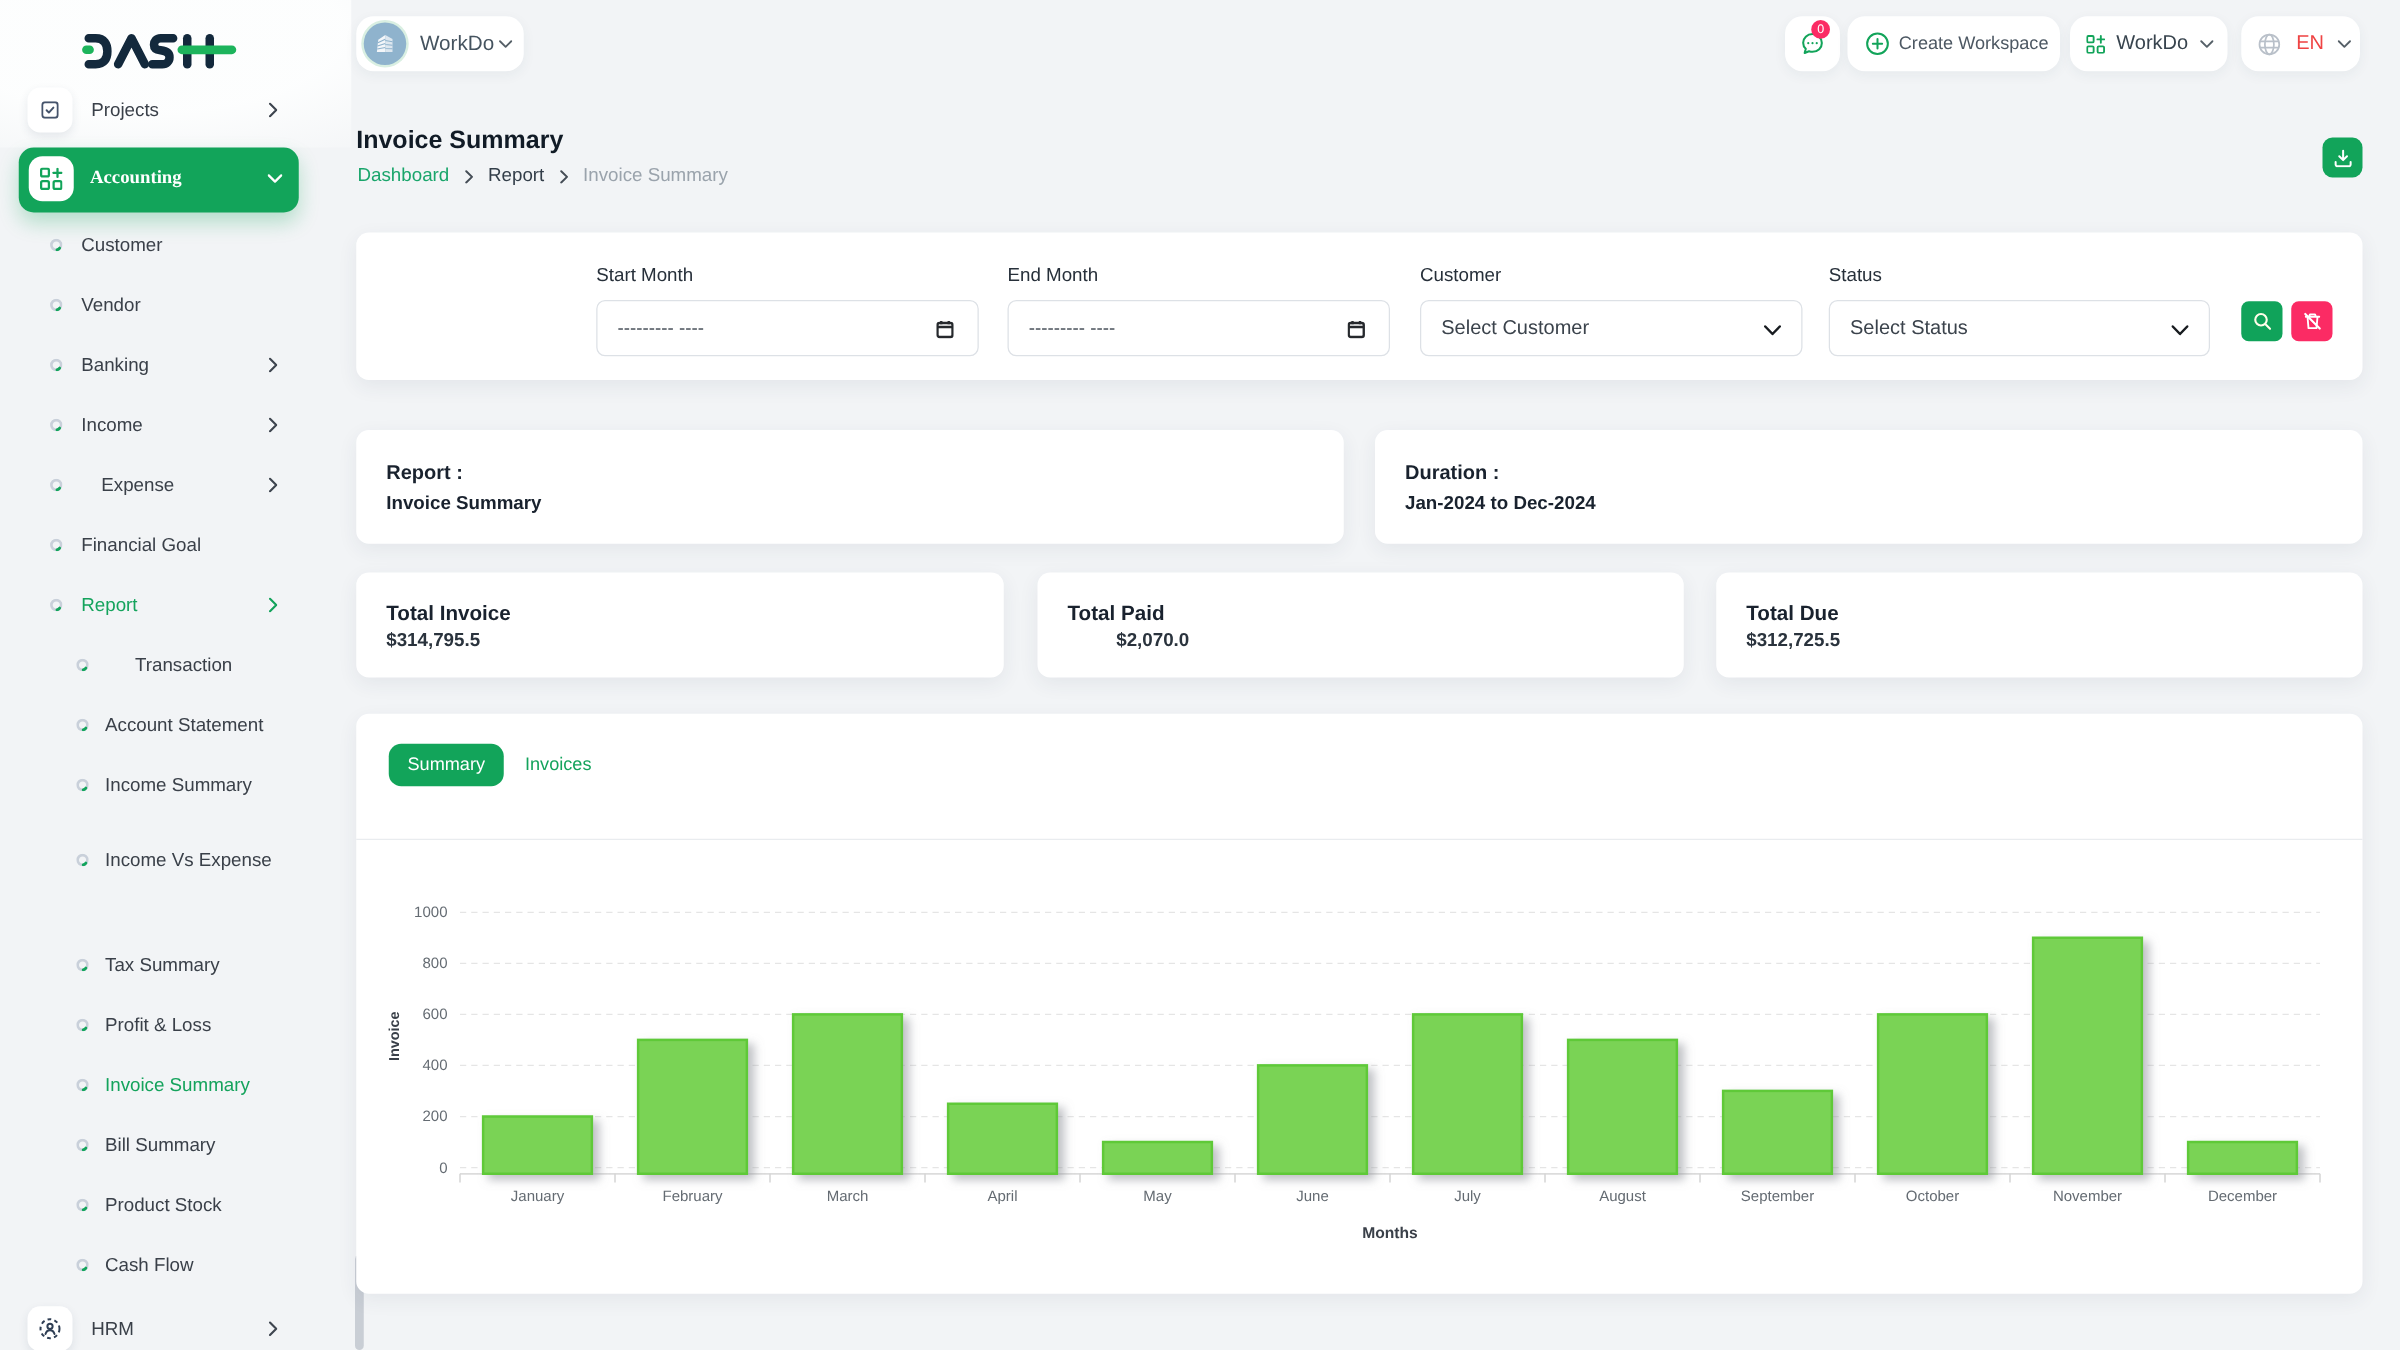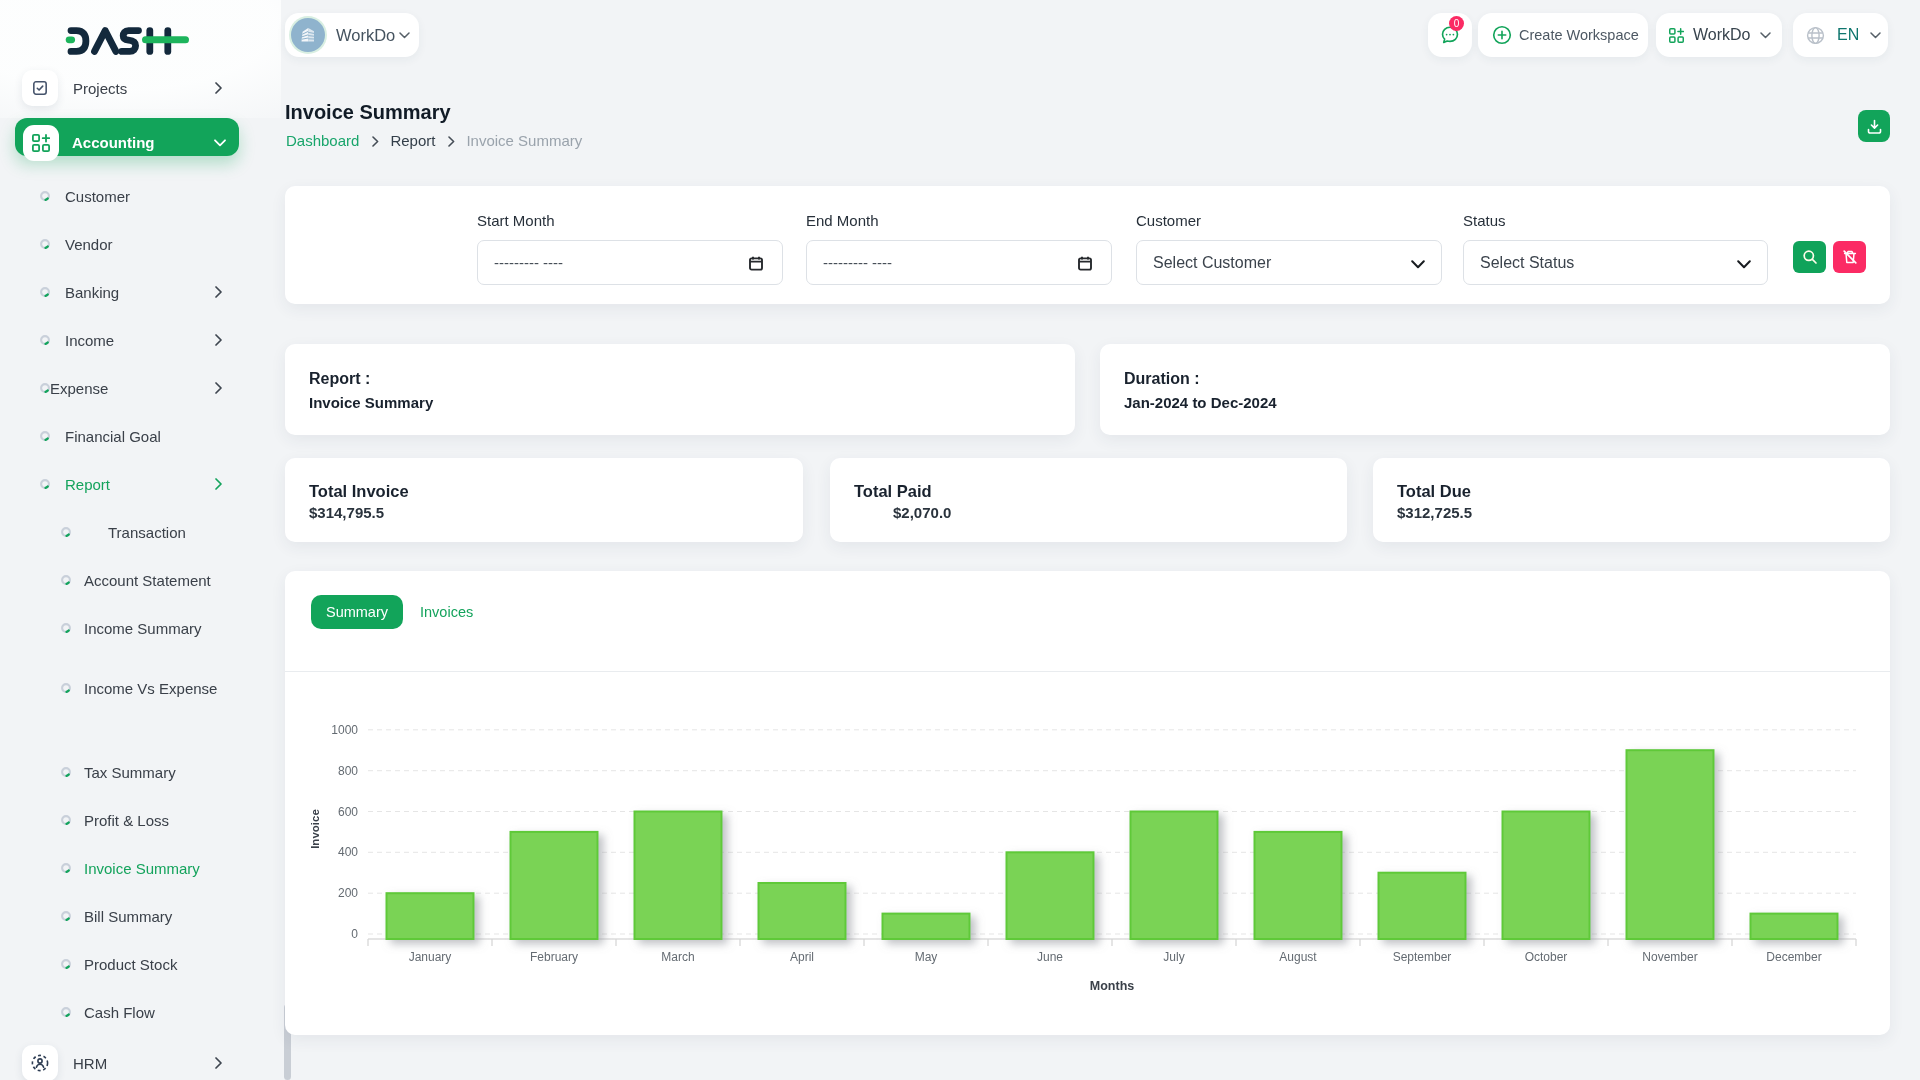--- a/index.html
+++ b/index.html
@@ -72,21 +72,21 @@
           <rect x="1" y="1" width="15" height="15" rx="2.6" fill="none" stroke="#45536b" stroke-width="1.9"></rect>
           <path d="M5.2 8.8 l2.2 2.2 4.4-4.8" fill="none" stroke="#45536b" stroke-width="1.9" stroke-linecap="round" stroke-linejoin="round"></path>
         </svg>
     </span>
     <span class="txt" style="margin-left:73px;">Projects</span>
     <svg class="chev" width="7" height="12" viewBox="0 0 7 12">
         <use href="#chevr"></use>
       </svg>
   </div>
 
-  <div class="abs" style="left:15px;top:118px;width:224px;height:38px;background:#12a45a;border-radius:12px;box-shadow:0 8px 16px rgba(18,164,90,.28);">
+  <div class="abs" style="left:15px;top:118px;width:224px;height:52px;background:#12a45a;border-radius:12px;box-shadow:0 8px 16px rgba(18,164,90,.28);font-family:Liberation Serif, serif;">
     <span style="position:absolute;left:8px;top:7px;width:36px;height:36px;background:#fff;border-radius:11px;display:flex;align-items:center;justify-content:center;">
       <svg width="18" height="18" viewBox="0 0 18 18" stroke="#12a45a">
           <use href="#gridplus"></use>
         </svg>
     </span>
     <span style="position:absolute;left:57px;top:16px;font-size:15px;font-weight:bold;color:#fff;">Accounting</span>
     <svg style="position:absolute;left:199px;top:21px;" width="12" height="8" viewBox="0 0 12 8">
         <path d="M1 1.3 L6 6.3 L11 1.3" fill="none" stroke="#fff" stroke-width="1.8" stroke-linecap="round" stroke-linejoin="round"></path>
       </svg>
   </div>
@@ -118,21 +118,21 @@
       </svg>
       <span class="txt" style="margin-left:65px;">Income</span>
       <svg class="chev" width="7" height="12" viewBox="0 0 7 12">
         <use href="#chevr"></use>
       </svg>
     </div>
   <div class="mi" style="top:364px;">
       <svg class="ring" style="left:40px;" viewBox="0 0 10 10">
         <use href="#ringg"></use>
       </svg>
-      <span class="txt" style="margin-left:50px;">Expense</span>
+      <span class="txt" style="margin-left:81px;">Expense</span>
       <svg class="chev" width="7" height="12" viewBox="0 0 7 12">
         <use href="#chevr"></use>
       </svg>
     </div>
   <div class="mi" style="top:412px;">
       <svg class="ring" style="left:40px;" viewBox="0 0 10 10">
         <use href="#ringg"></use>
       </svg>
       <span class="txt" style="margin-left:65px;">Financial Goal</span>
     </div>
@@ -269,21 +269,21 @@
       <path d="M1 1 L5.5 5.5 L10 1" fill="none" stroke="#566068" stroke-width="1.5" stroke-linecap="round" stroke-linejoin="round"></path>
     </svg>
 </div>
 
 <div class="hbtn" style="left:1793px;width:95px;padding-left:13px;">
   <svg width="19" height="19" viewBox="0 0 19 19" fill="none" stroke="#b9c0c9" stroke-width="1.4">
     <circle cx="9.5" cy="9.5" r="7.9"></circle>
     <ellipse cx="9.5" cy="9.5" rx="3.6" ry="7.9"></ellipse>
     <path d="M2 7 h15 M2 12 h15"></path>
   </svg>
-  <span style="margin-left:12px;font-size:16px;color:#0f766e;">EN</span>
+  <span style="margin-left:12px;font-size:16px;color:#ef4444;">EN</span>
   <svg style="margin-left:11px;" width="11" height="7" viewBox="0 0 11 7">
       <path d="M1 1 L5.5 5.5 L10 1" fill="none" stroke="#566068" stroke-width="1.5" stroke-linecap="round" stroke-linejoin="round"></path>
     </svg>
 </div>
 
 <div class="abs" style="left:285px;top:101px;font-size:20px;font-weight:bold;color:#111b26;">Invoice Summary</div>
 <div class="abs" style="left:286px;top:132px;font-size:15px;color:#19a56b;display:flex;align-items:center;">Dashboard
   <svg style="margin:1px 11px 0 13px;" width="7" height="11" viewBox="0 0 7 11">
       <path d="M1 1 L5.6 5.5 L1 10" fill="none" stroke="#454d56" stroke-width="1.6" stroke-linecap="round" stroke-linejoin="round"></path>
     </svg>

